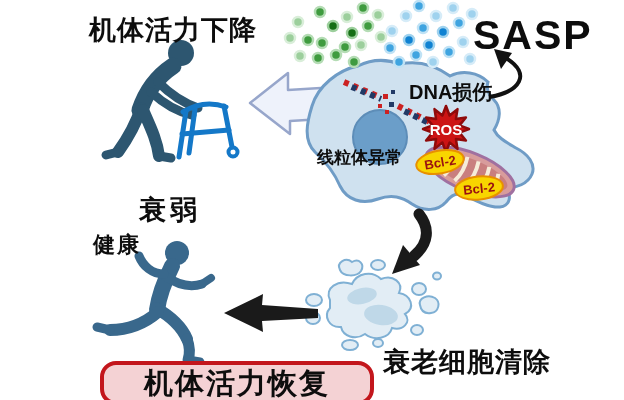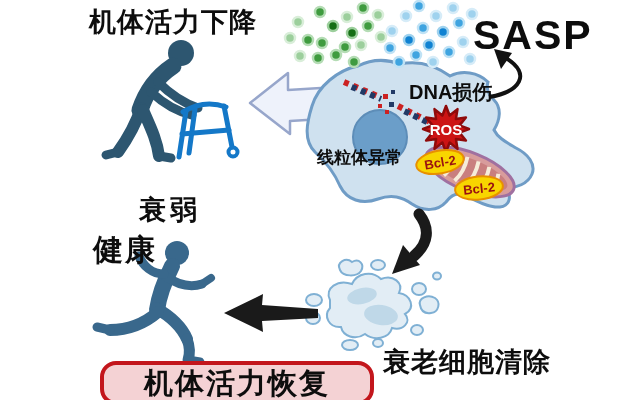--- a/index.html
+++ b/index.html
@@ -12,21 +12,21 @@
     position:absolute;font-weight:bold;color:#0d0d0d;white-space:nowrap;
     -webkit-user-select:none;user-select:none;
   }
   .lbl-title{font-size:27px;letter-spacing:1px;}
   .lbl-frail{font-size:27px;letter-spacing:4px;margin-top:32px;}
   .lbl-sasp{font-size:41px;letter-spacing:2px;}
   .lbl-dna{font-size:20px;}
   .lbl-mito{font-size:17px;}
   .lbl-senecell{font-size:28px;letter-spacing:2px;}
   .lbl-clear{font-size:27px;letter-spacing:1px;}
-  .lbl-healthy{font-size:30px;letter-spacing:2px;}
+  .lbl-healthy{font-size:22px;letter-spacing:2px;}
   .recovery-box{
     position:absolute;left:100px;top:361px;width:274px;height:44px;
     background:#f4d2d4;border:4px solid #c3161c;border-radius:16px;
     display:flex;align-items:flex-start;justify-content:center;
     box-sizing:border-box;
   }
   .recovery-box .lbl-recover{
     position:static;font-size:29px;letter-spacing:2px;line-height:37px;
   }
 </style>
@@ -197,21 +197,21 @@
       <path d="M 202 284 L 211 278" stroke-width="8"></path>
       <path d="M 164 274 C 152 274, 143 266, 139 256" stroke-width="9"></path>
       <path d="M 156 308 C 170 316, 181 325, 187 339" stroke-width="12"></path>
       <path d="M 187 339 C 190 347, 190 354, 188 360" stroke-width="11"></path>
       <path d="M 188 360 L 200 362" stroke-width="9"></path>
       <path d="M 158 312 C 144 324, 127 330, 110 330" stroke-width="12"></path>
       <path d="M 110 330 L 97 327" stroke-width="9"></path>
     </g>
   </svg>
 
-  <div class="lbl lbl-title" style="left:89px;top:4px;">机体活力下降</div>
+  <div class="lbl lbl-title" style="left:89px;top:12px;">机体活力下降</div>
 
   <div class="lbl lbl-frail" style="left:139px;top:160px;">衰弱</div>
 
   <div class="lbl lbl-sasp" style="left:473px;top:12px;">SASP</div>
 
   <div class="lbl lbl-dna" style="left:409px;top:79px;text-align:right;">DNA损伤</div>
 
   <div class="lbl lbl-mito" style="left:317px;top:146px;">线粒体异常</div>
 
 

